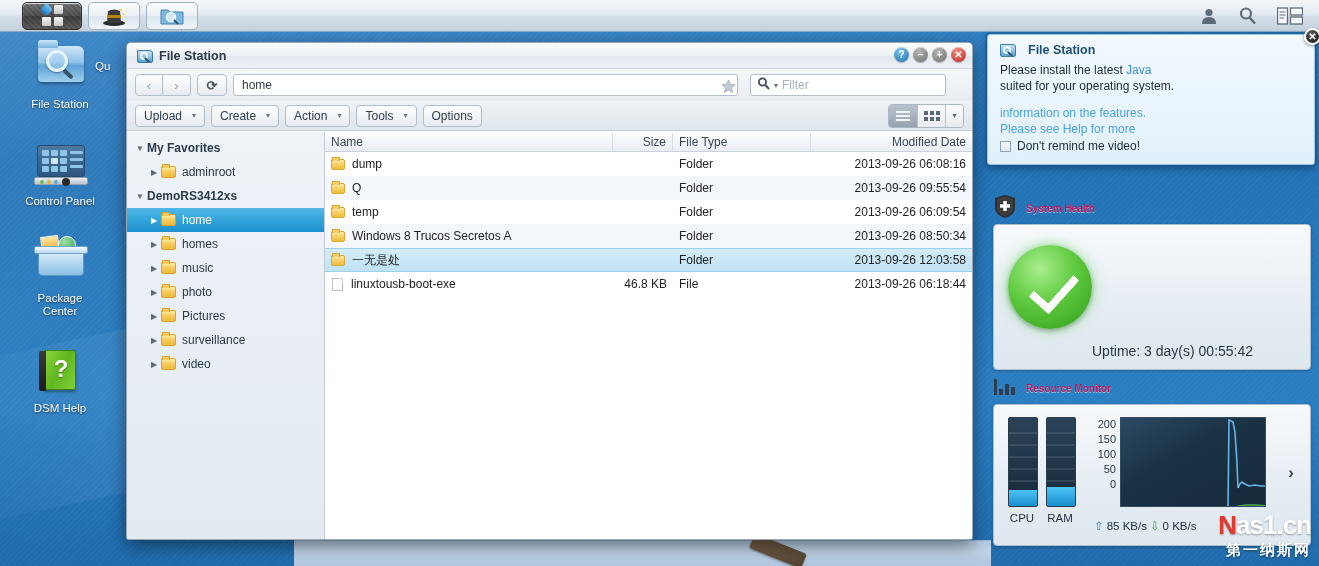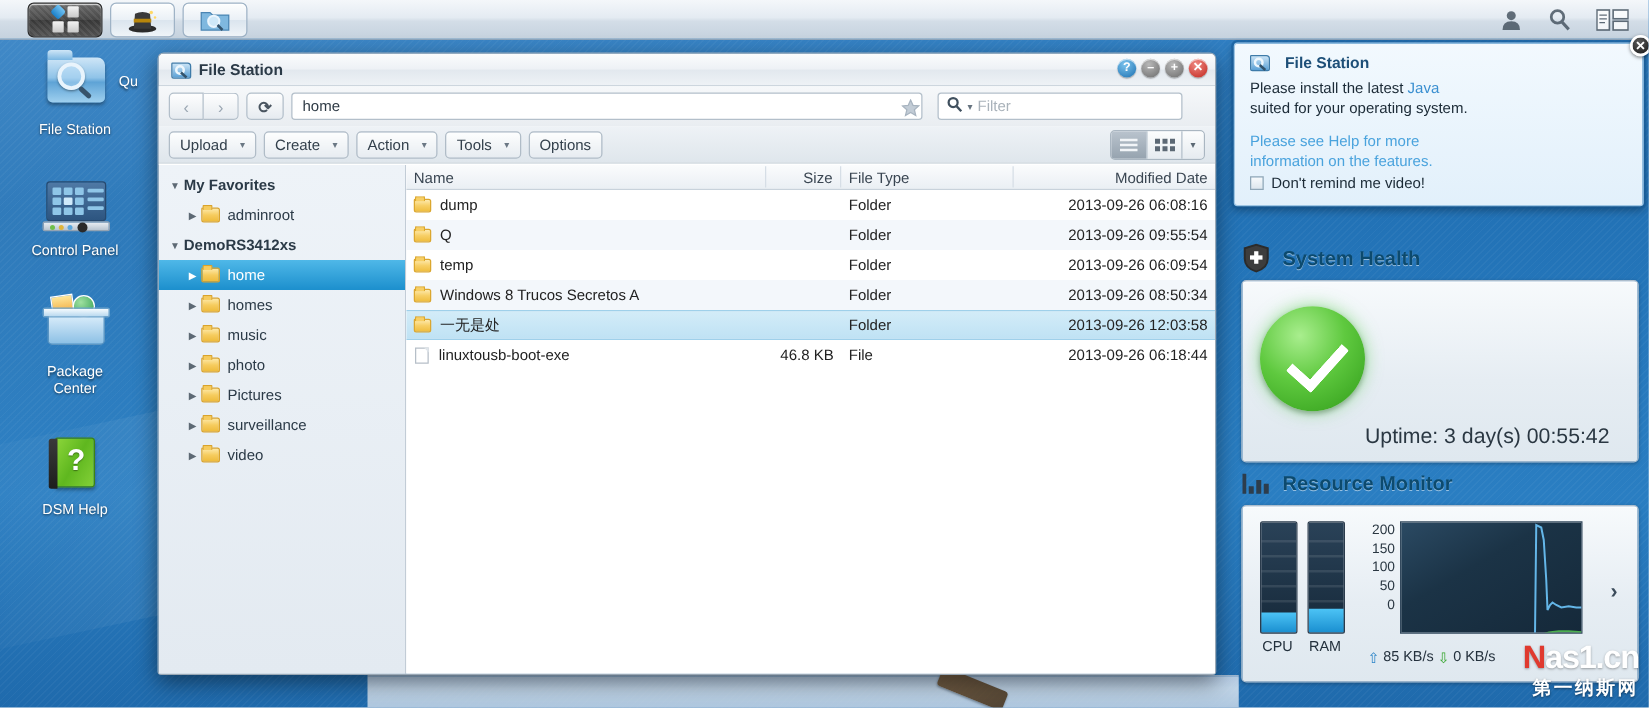--- a/index.html
+++ b/index.html
@@ -210,35 +210,35 @@
   .notif p { font-size:12px; color:#1b2a36; line-height:16px; }
   .nlink { color:#3a8fd0; }
   .nhelp { color:#4aa3dd; font-size:12px; line-height:16px; margin-top:11px; }
   .nrem { display:flex; align-items:center; gap:6px; margin-top:2px; font-size:12px; color:#1b2a36; }
   .ckbox { width:11px; height:11px; border:1px solid #8fa6b7; background:linear-gradient(180deg,#f7fafc,#dde6ed); }
 
   .widget { position:absolute; left:0; width:334px; }
   .w-health { top: 160px; }
   .w-res { top: 340px; }
   .w-head { display:flex; align-items:center; gap:9px; padding-left:8px; height:32px; }
-  .w-head .t { font-weight:bold; font-size:16px; color:#0c4a6e; text-shadow:0 1px 0 rgba(255,255,255,.5); }
+  .w-head .t { font-weight:bold; font-size:10px; color:#be185d; text-shadow:0 1px 0 rgba(255,255,255,.5); }
   .w-panel { margin: 0 8px; border:1px solid #aebecd; border-radius:4px;
      background: linear-gradient(180deg,#f7fafc 0%, #e6edf3 55%, #dfe8ef 100%);
      box-shadow: 0 1px 3px rgba(0,0,0,.25), 0 1px 0 rgba(255,255,255,.9) inset; }
 
   .health-body { height: 144px; padding: 14px 14px 0; display:flex; gap:16px; position:relative; }
   .health-circle { width:84px; height:84px; border-radius:50%; flex:none; margin-top:6px;
      background: radial-gradient(circle at 38% 28%, #a9ee8e 0%, #5fc93f 45%, #2f9b18 100%);
      box-shadow: 0 0 14px rgba(70,200,60,.55), 0 2px 4px rgba(0,0,0,.3);
      position:relative; }
   .health-circle:after { content:''; position:absolute; left:23px; top:30px; width:38px; height:19px;
      border-left:8px solid #fff; border-bottom:8px solid #fff; transform: rotate(-48deg); border-radius:2px; }
   .health-txt .good { font-size:19px; color:#3d9e27; line-height:24px; }
   .health-txt .sub { font-size:12px; color:#2a3742; line-height:15px; margin-top:2px; }
-  .health-up { position:absolute; left:98px; bottom: 10px; font-size:17px; color:#2a3742;text-align:right; }
+  .health-up { position:absolute; left:98px; bottom: 10px; font-size:14px; color:#2a3742;text-align:right; }
 
   .res-body { height: 140px; padding: 12px 10px 0 14px; display:flex; align-items:flex-start; gap:10px; position:relative; }
   .meter { width:28px; }
   .meter .bar { width:30px; height:90px; border:1px solid #2a3b4c; border-radius:2px; position:relative; overflow:hidden;
       background: linear-gradient(180deg,#2a4258,#16293a); }
   .meter .bar .seg { position:absolute; left:0; right:0; height:2px; background:rgba(255,255,255,.10); }
   .meter .fill { position:absolute; left:0; right:0; bottom:0; background: linear-gradient(180deg,#4cc3f5,#1a8fd0); }
   .meter .lbl { text-align:center; font-size:11.5px; color:#24313d; margin-top:5px; }
   .graph-wrap { display:flex; align-items:flex-start; margin-left:6px; }
   .yaxis { width:26px; text-align:right; font-size:11px; color:#2a3742; margin-right:4px; }
@@ -605,22 +605,22 @@
     <div class="notif-x">✕</div>
     <div class="notif-head">
       <span class="win-ico">
           <span class="f"></span>
           <span class="m"></span>
         </span>
       <span class="t">File Station</span>
     </div>
     <p><span>Please install the latest </span><span class="nlink">Java</span><br><span>suited for your operating system.</span></p>
     <div class="nhelp">
+      <div>information on the features.</div>
       <div>Please see Help for more</div>
-      <div>information on the features.</div>
     </div>
     <div class="nrem">
       <span class="ckbox"></span>
       <span>Don't remind me video!</span>
     </div>
   </div>
 
   <div class="widget w-health">
     <div class="w-head">
       <span>

